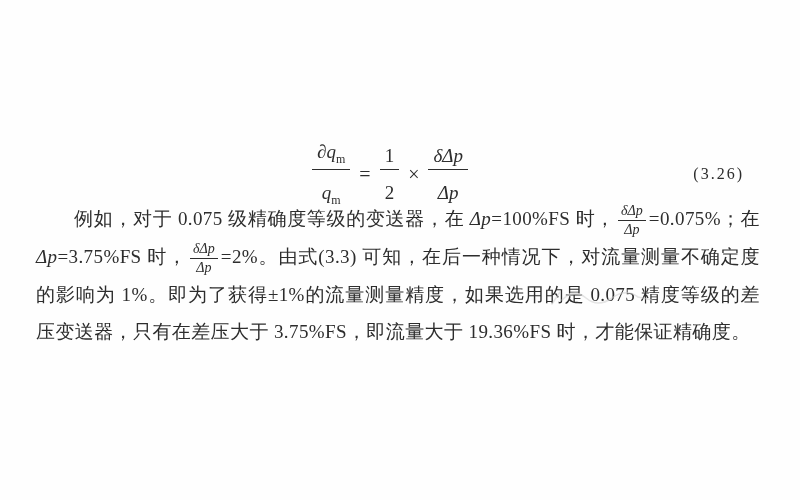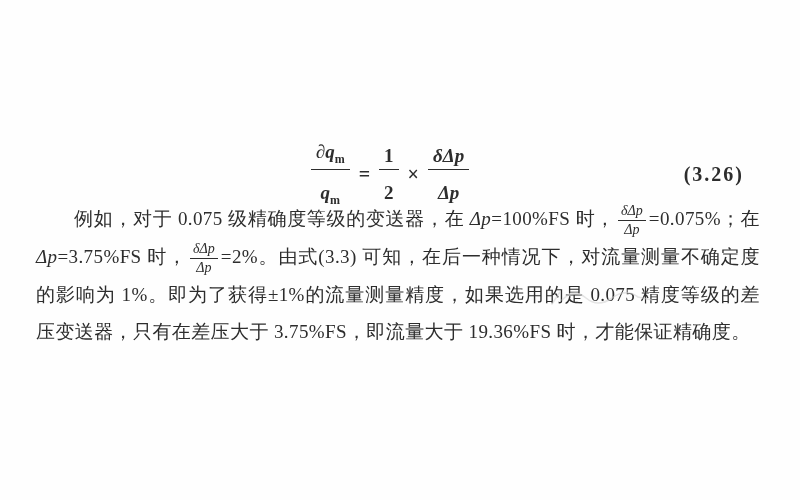--- a/index.html
+++ b/index.html
@@ -19,21 +19,20 @@
   
   .equation-row {
     position: absolute;
     top: 146px;
     left: 0;
     width: 100%;
     height: 56px;
     display: flex;
     align-items: center;
     justify-content: center;
-    font-weight: bold;
   }
   .equation {
     display: inline-flex;
     align-items: center;
     font-size: 20px;
     transform: translateX(-10px);
   }
   .frac {
     display: inline-flex;
     flex-direction: column;
@@ -49,21 +48,21 @@
   }
   .frac .fden { display: block; padding-top: 12px; }
   .frac sub { font-size: 12px; font-style: normal; }
   .it { font-style: italic; }
   .eq-op { margin: 0 7px; font-size: 20px; }
   .eq-number {
     position: absolute;
     right: 56px;
     top: 50%;
     transform: translateY(-50%);
-    font-size: 20px;
+    font-size: 16px;
     letter-spacing: 2px;
   }
 
   
   .body-text {
     position: absolute;
     top: 200px;
     left: 36px;
     right: 40px;
     font-size: 19px;

